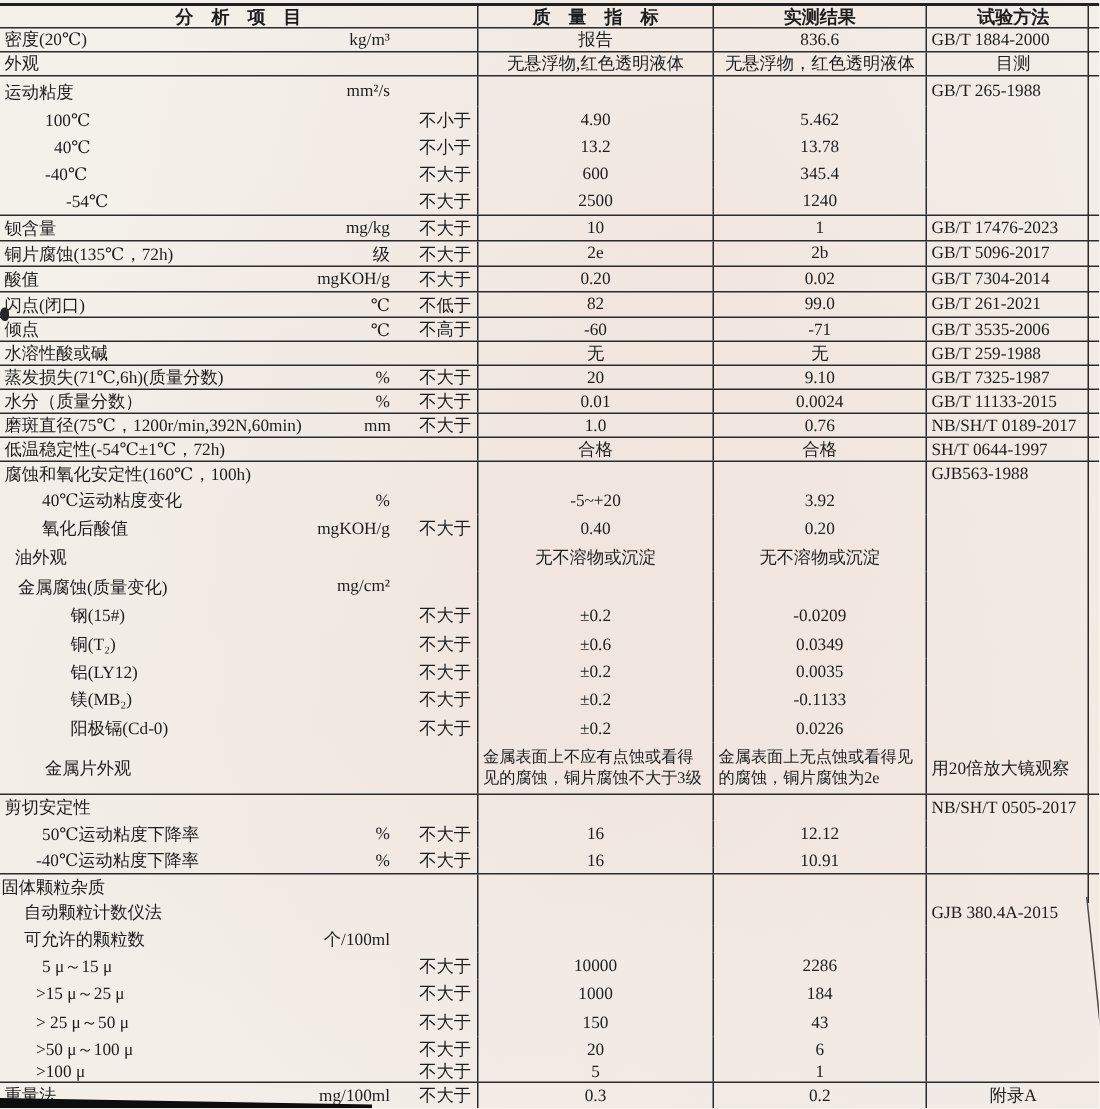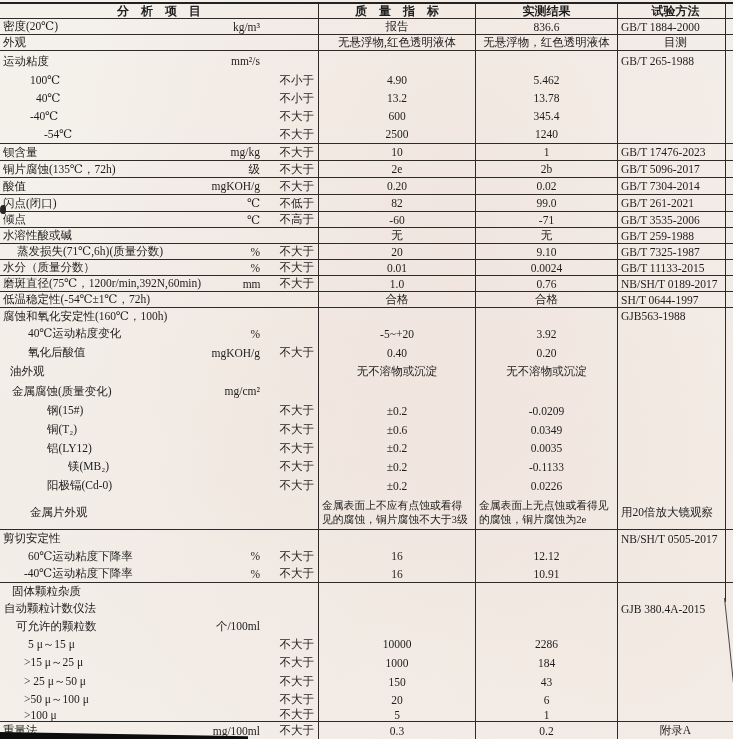--- a/index.html
+++ b/index.html
@@ -170,21 +170,21 @@
       <span class="lab" style="padding-left: 3px;">水溶性酸或碱</span>
       <span class="unit"></span>
       <span class="lim"></span>
     </div>
     <div class="c2">无</div>
     <div class="c3">无</div>
     <div class="c4">GB/T 259-1988</div>
   </div>
         <div class="row bb" style="height: 16px;">
     <div class="c1">
-      <span class="lab" style="padding-left: 17px;">蒸发损失(71℃,6h)(质量分数)</span>
+      <span class="lab" style="padding-left: 3px;">蒸发损失(71℃,6h)(质量分数)</span>
       <span class="unit">%</span>
       <span class="lim">不大于</span>
     </div>
     <div class="c2">20</div>
     <div class="c3">9.10</div>
     <div class="c4">GB/T 7325-1987</div>
   </div>
         <div class="row bb" style="height: 16px;">
     <div class="c1">
       <span class="lab" style="padding-left: 3px;">水分（质量分数）</span>
@@ -290,21 +290,21 @@
       <span class="lab" style="padding-left: 47px;">铝(LY12)</span>
       <span class="unit"></span>
       <span class="lim">不大于</span>
     </div>
     <div class="c2">±0.2</div>
     <div class="c3">0.0035</div>
     <div class="c4"></div>
   </div>
         <div class="row" style="height: 19px;">
     <div class="c1">
-      <span class="lab" style="padding-left: 68px;">镁(MB₂)</span>
+      <span class="lab" style="padding-left: 47px;">镁(MB₂)</span>
       <span class="unit"></span>
       <span class="lim">不大于</span>
     </div>
     <div class="c2">±0.2</div>
     <div class="c3">-0.1133</div>
     <div class="c4"></div>
   </div>
         <div class="row" style="height: 19px;">
     <div class="c1">
       <span class="lab" style="padding-left: 47px;">阳极镉(Cd-0)</span>
@@ -330,51 +330,51 @@
       <span class="lab" style="padding-left: 3px;">剪切安定性</span>
       <span class="unit"></span>
       <span class="lim"></span>
     </div>
     <div class="c2"></div>
     <div class="c3"></div>
     <div class="c4">NB/SH/T 0505-2017</div>
   </div>
         <div class="row" style="height: 18px;">
     <div class="c1">
-      <span class="lab" style="padding-left: 28px;">60℃运动粘度下降率</span>
+      <span class="lab" style="padding-left: 28px;">50℃运动粘度下降率</span>
       <span class="unit">%</span>
       <span class="lim">不大于</span>
     </div>
     <div class="c2">16</div>
     <div class="c3">12.12</div>
     <div class="c4"></div>
   </div>
         <div class="row bb" style="height: 18px;">
     <div class="c1">
       <span class="lab" style="padding-left: 24px;">-40℃运动粘度下降率</span>
       <span class="unit">%</span>
       <span class="lim">不大于</span>
     </div>
     <div class="c2">16</div>
     <div class="c3">10.91</div>
     <div class="c4"></div>
   </div>
         <div class="row" style="height: 17px;">
     <div class="c1">
-      <span class="lab" style="padding-left: 12px;">固体颗粒杂质</span>
+      <span class="lab" style="padding-left: 1px;">固体颗粒杂质</span>
       <span class="unit"></span>
       <span class="lim"></span>
     </div>
     <div class="c2"></div>
     <div class="c3"></div>
     <div class="c4"></div>
   </div>
         <div class="row" style="height: 17px;">
     <div class="c1">
-      <span class="lab" style="padding-left: 4px;">自动颗粒计数仪法</span>
+      <span class="lab" style="padding-left: 16px;">自动颗粒计数仪法</span>
       <span class="unit"></span>
       <span class="lim"></span>
     </div>
     <div class="c2"></div>
     <div class="c3"></div>
     <div class="c4">GJB 380.4A-2015</div>
   </div>
         <div class="row" style="height: 18px;">
     <div class="c1">
       <span class="lab" style="padding-left: 16px;">可允许的颗粒数</span>

